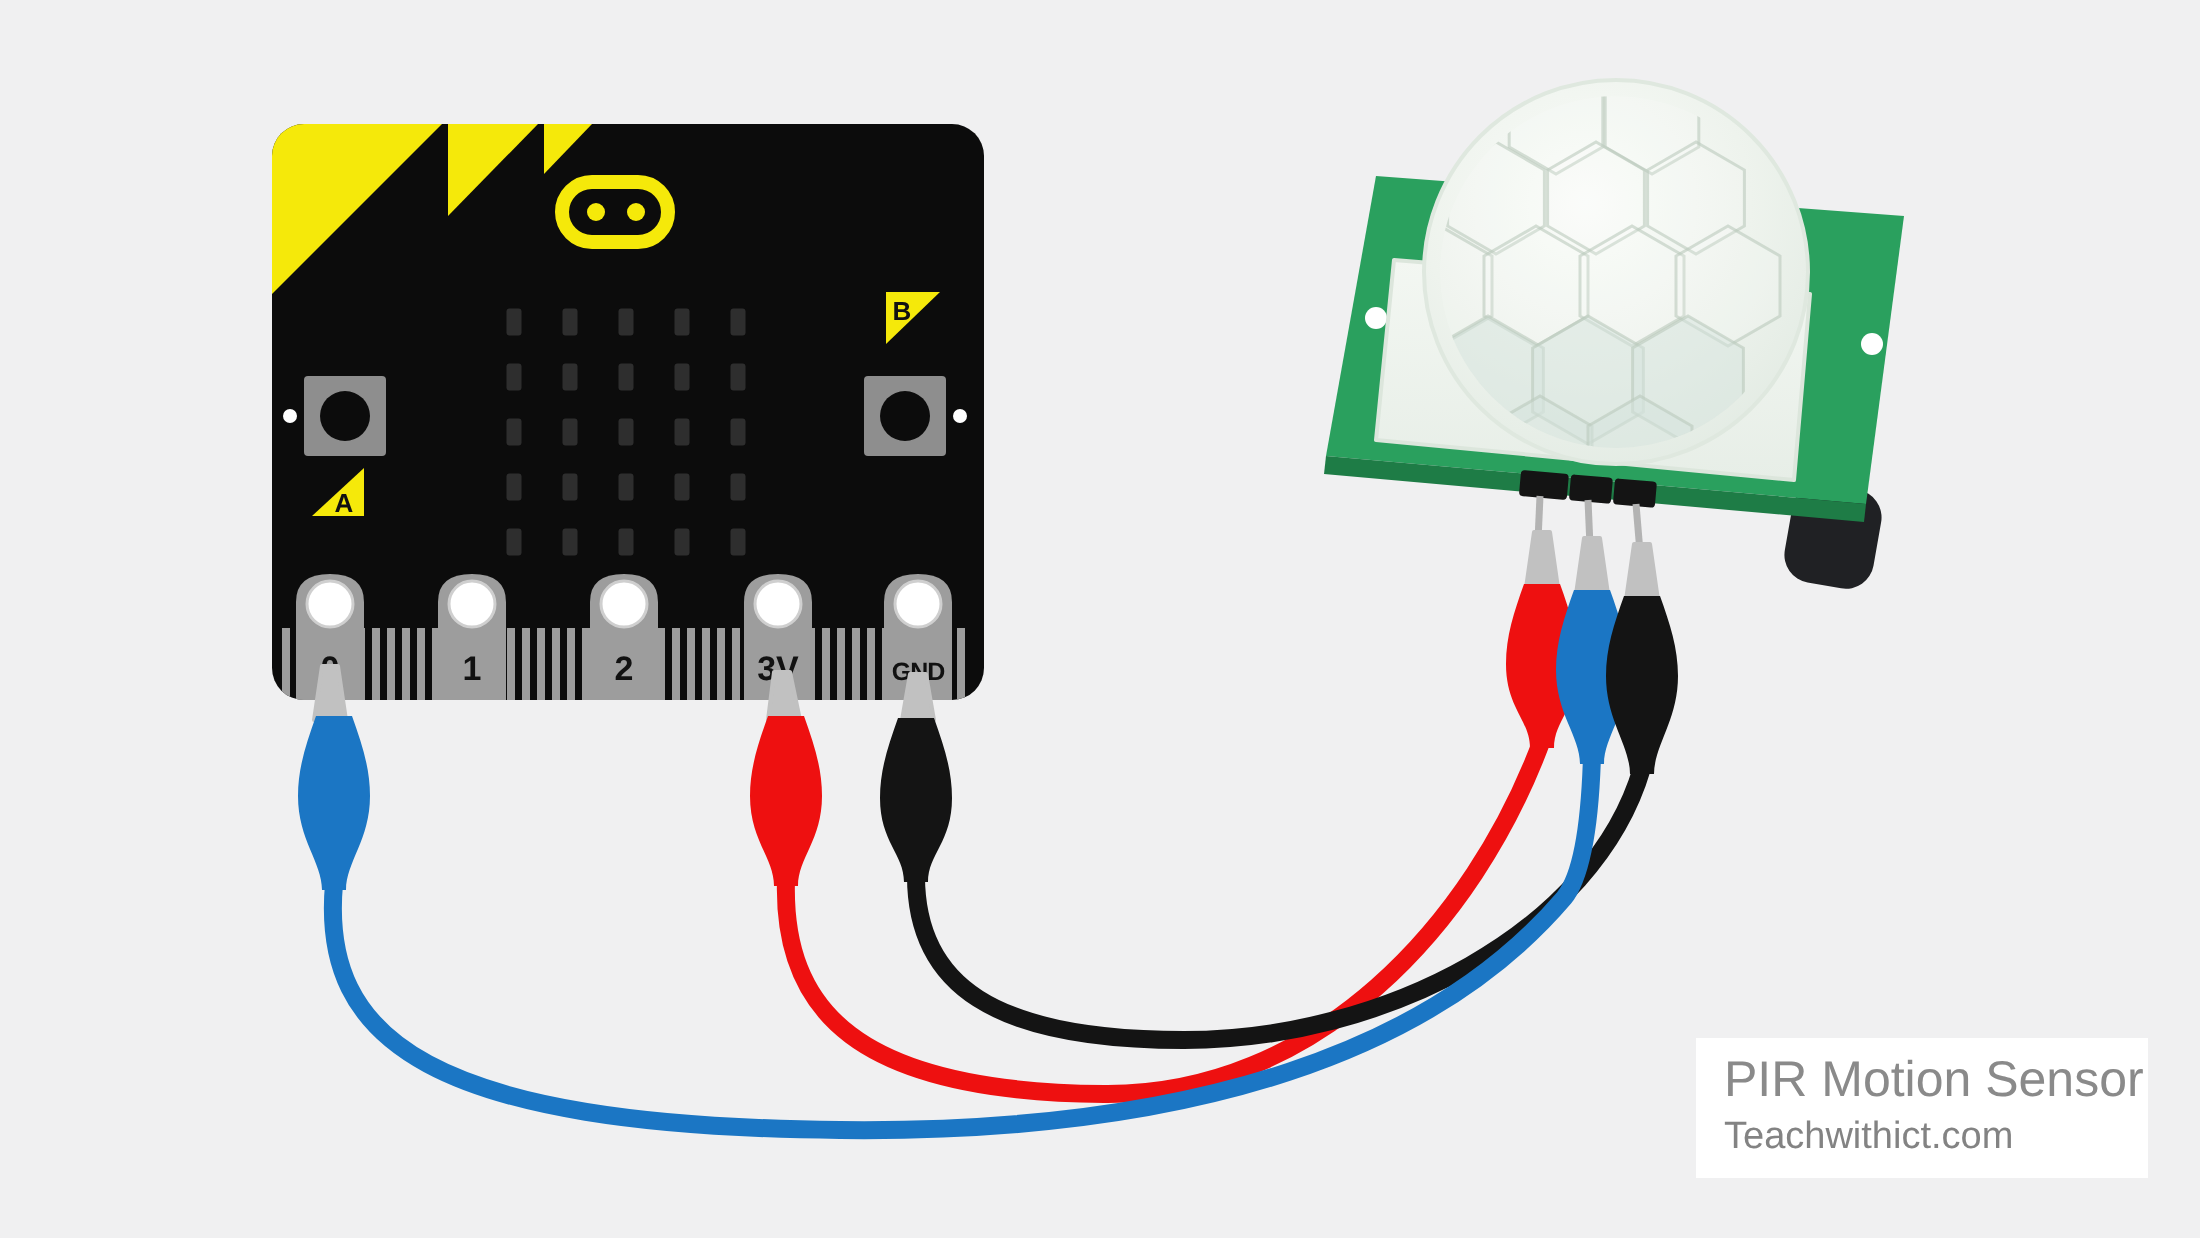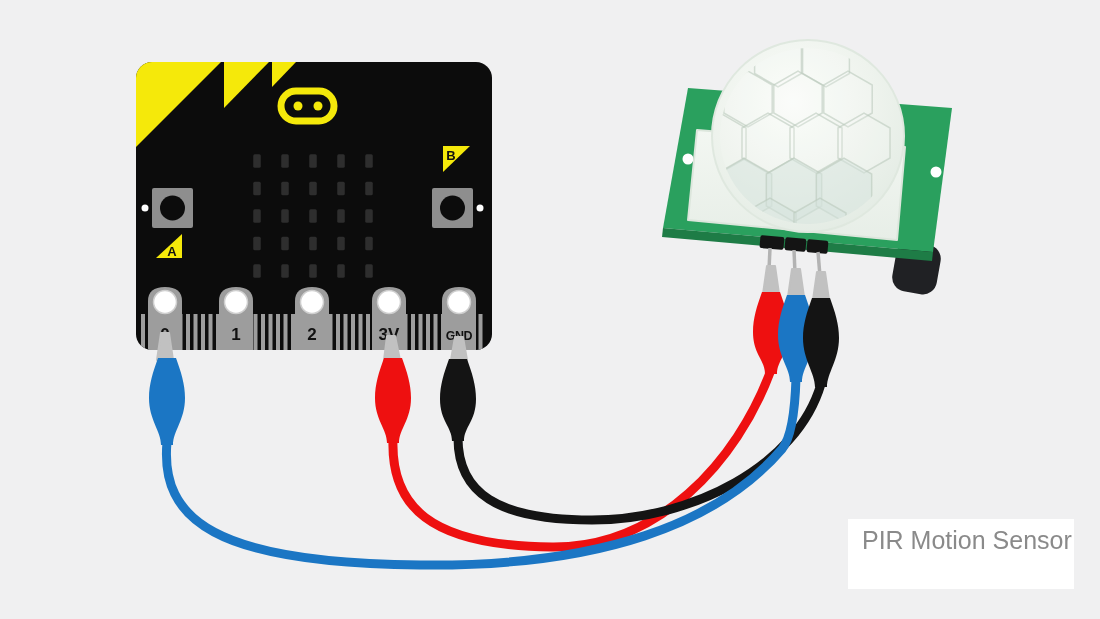--- a/index.html
+++ b/index.html
@@ -224,14 +224,15 @@
     <path d="M817,272 L825,272 L829,300 L813,300 Z" fill="#c1c1c1" stroke="#c1c1c1" stroke-width="2"></path>
 
     <path d="M762,292 C757,306 753,318 753,332 C753,354 765,360 765,374 L777,374 C777,360 789,354 789,332 C789,318 785,306 780,292 Z" fill="#ee1010"></path>
     <path d="M787,295 C782,309 778,321 778,335 C778,357 790,368 790,382 L802,382 C802,368 814,357 814,335 C814,321 810,309 805,295 Z" fill="#1b76c4"></path>
     <path d="M812,298 C807,312 803,324 803,338 C803,360 815,373 815,387 L827,387 C827,373 839,360 839,338 C839,324 835,312 830,298 Z" fill="#141414"></path>
   </g>
 </svg>
 
 <div class="caption" style="background: rgb(255, 255, 255);">
   <div class="caption-title" style="color: rgb(138, 138, 138);">PIR Motion Sensor</div>
+  <div class="caption-sub" style="color: rgb(131, 131, 131);">Teachwithict.com</div>
 </div>
 </div>
 
 </body></html>

